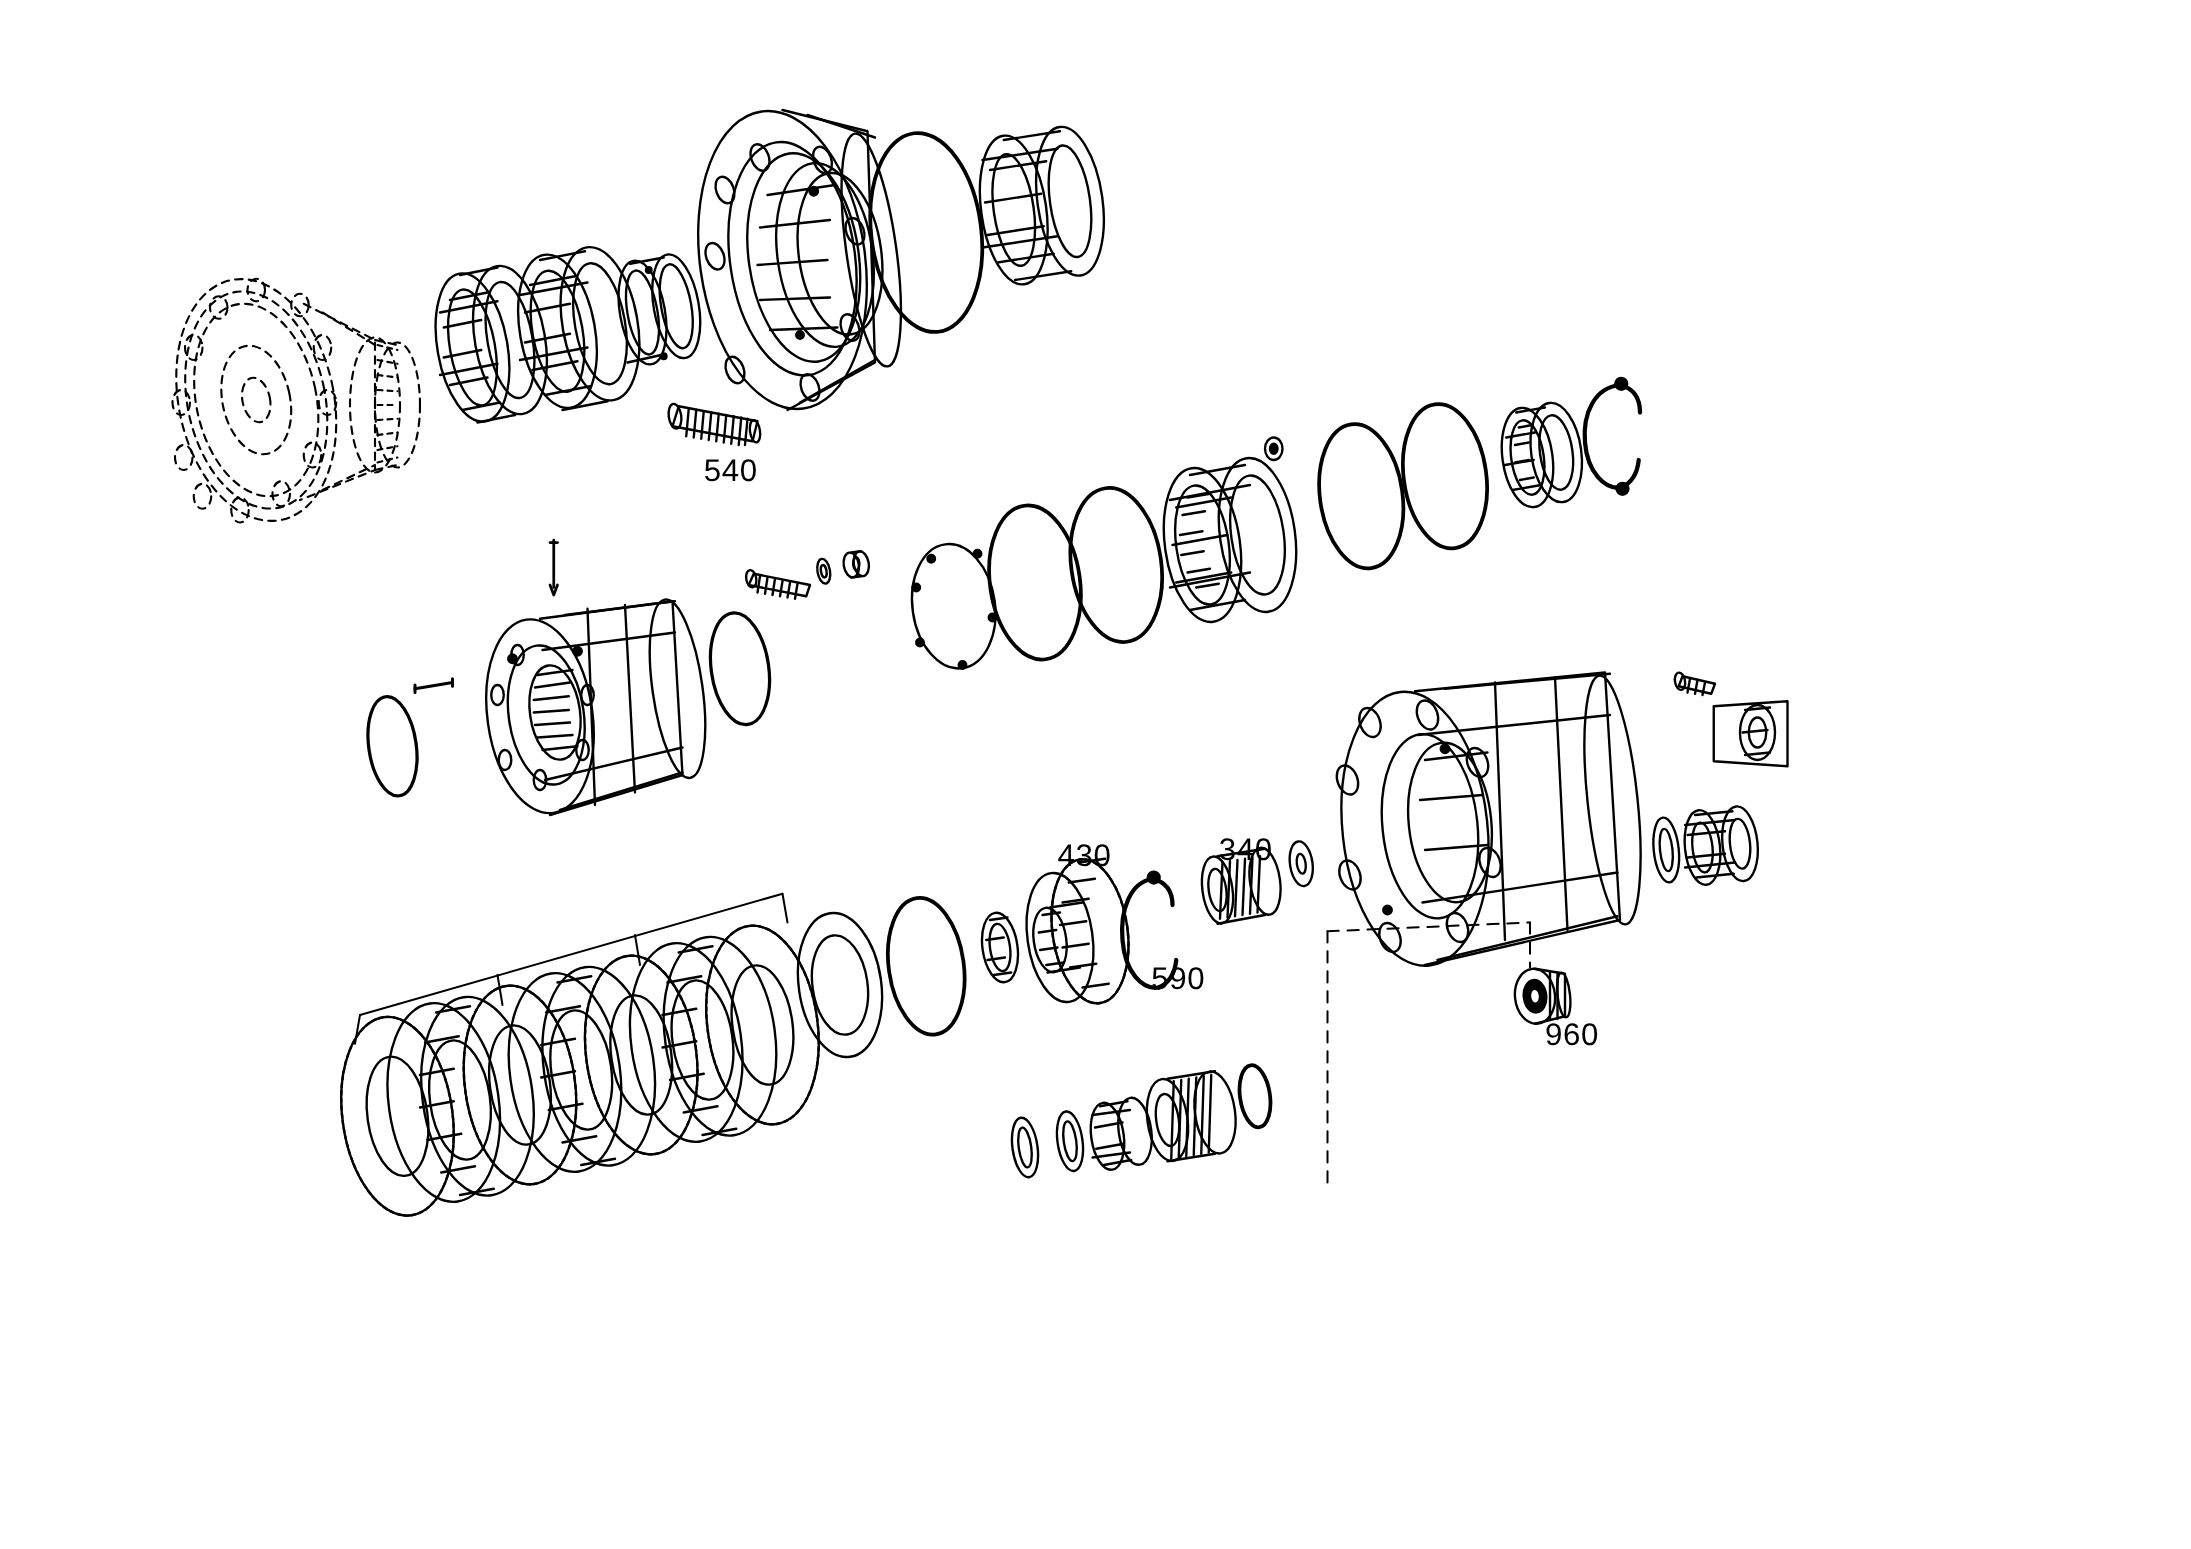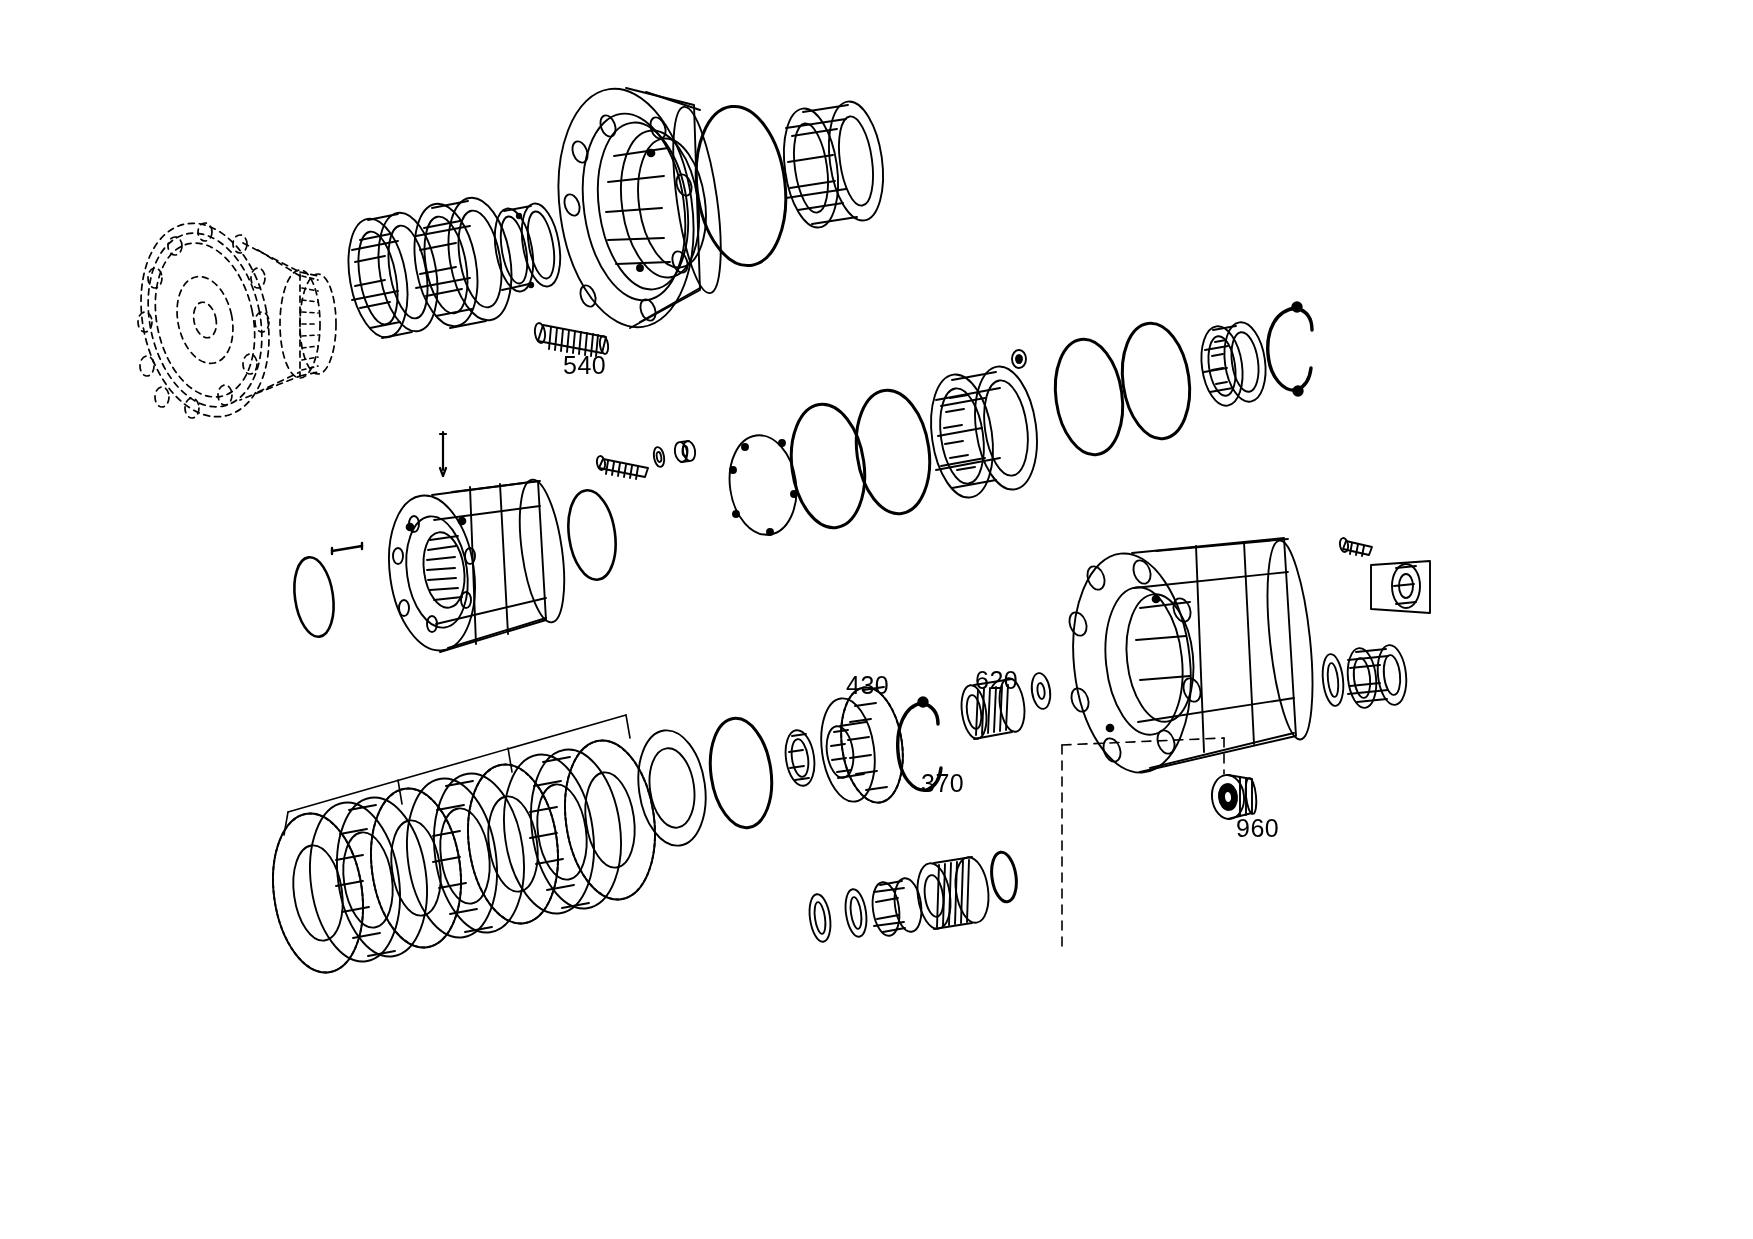--- a/index.html
+++ b/index.html
@@ -473,23 +473,23 @@
                  M957 862 L955 924 M963 861 L961 923 M969 860 L967 922"></path>
         <ellipse cx="934" cy="896" rx="9" ry="21" transform="rotate(-8 934 896)"></ellipse>
       </g>
       <g stroke-width="3">
         <ellipse cx="1004" cy="877" rx="12" ry="25" transform="rotate(-8 1004 877)"></ellipse>
       </g>
 
     </g>
   </svg>
 
-  <div class="callout" style="left:563px; top:353px;">540</div>
+  <div class="callout" style="left:563px; top:365px;">540</div>
 
   <div class="callout" style="left:846px; top:673px;">430</div>
 
-  <div class="callout" style="left:975px; top:668px;">620</div>
-
-  <div class="callout" style="left:921px; top:771px;">370</div>
+  <div class="callout" style="left:975px; top:668px;">340</div>
+
+  <div class="callout" style="left:921px; top:771px;">590</div>
 
   <div class="callout" style="left:1236px; top:816px;">960</div>
 
 </div>
 
 </body></html>

